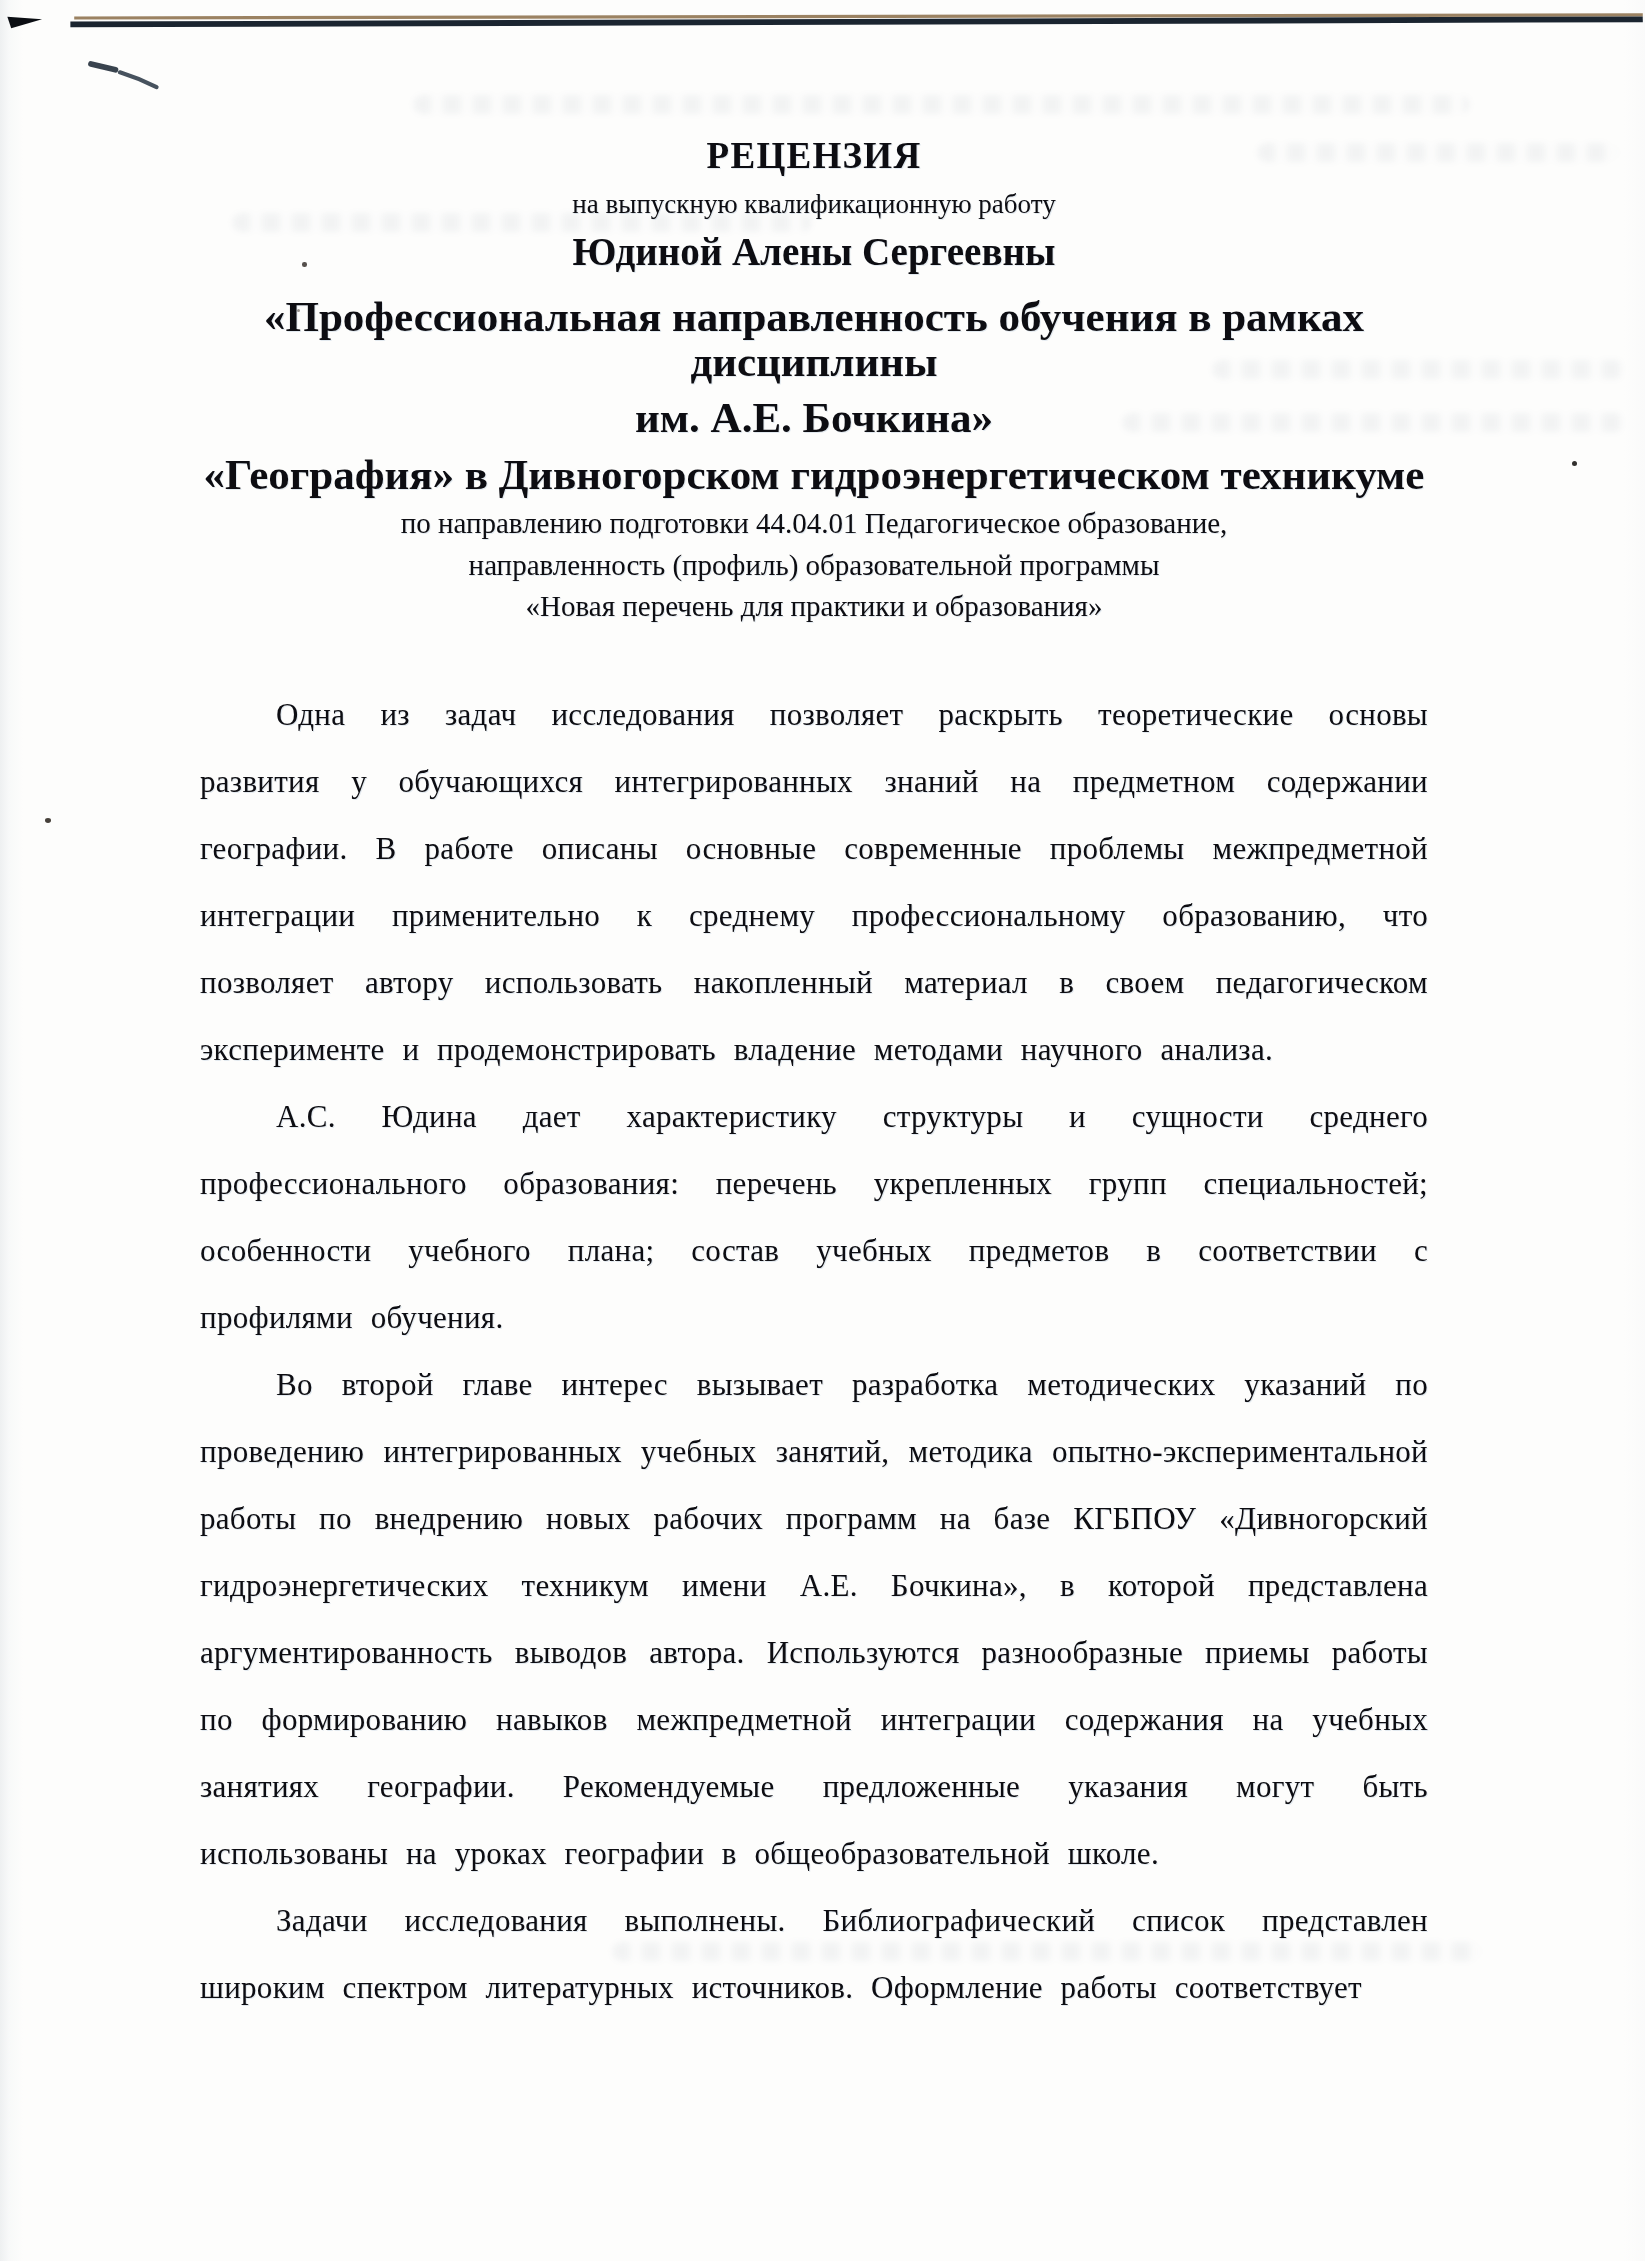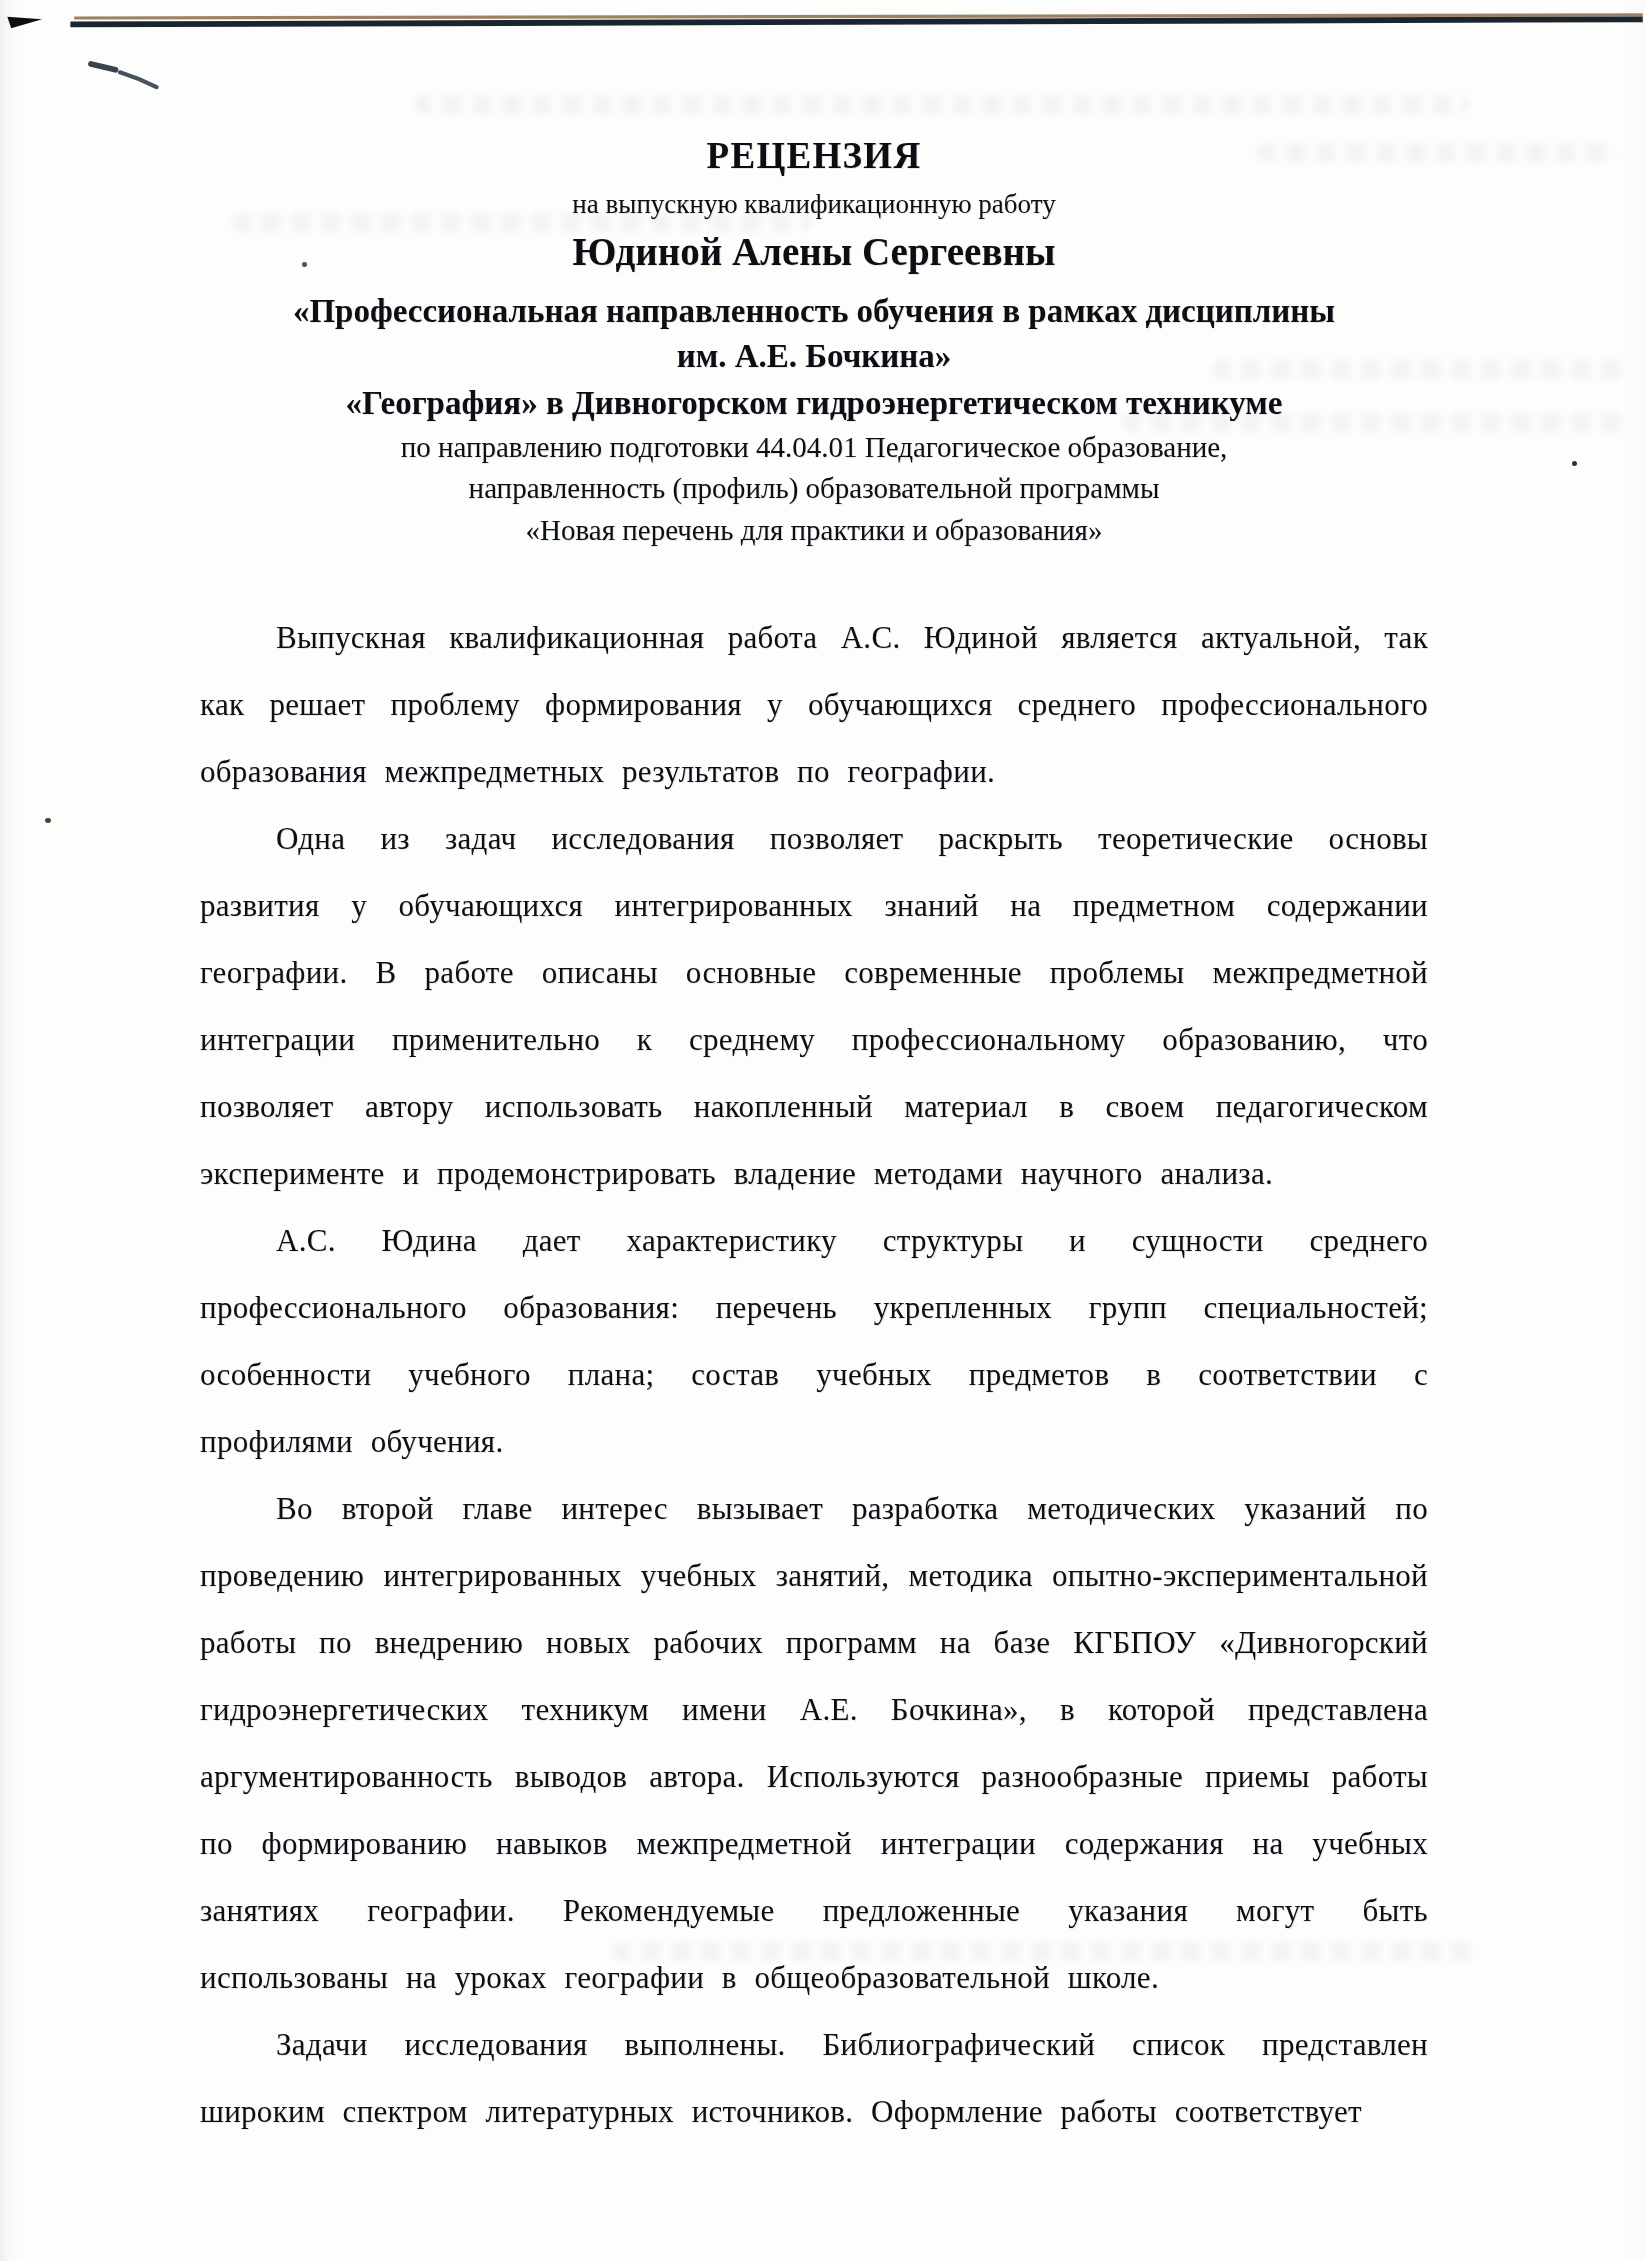--- a/index.html
+++ b/index.html
@@ -22,21 +22,21 @@
   .content {
     position: absolute;
     left: 200px;
     top: 137px;
     width: 1228px;
   }
   .hdr { text-align: center; line-height: 1.05; }
   .h-title    { font-size: 37px; font-weight: bold; letter-spacing: 1.3px; margin: 0 0 14px 0; }
   .h-sub      { font-size: 27px; margin: 0 0 14px 0; }
   .h-author   { font-size: 39px; font-weight: bold; margin: 0 0 20.6px 0; }
-  .h-thesis   { font-size: 33px; font-weight: bold; margin: 0 0 11px 0; }
+  .h-thesis   { font-size: 43px; font-weight: bold; margin: 0 0 11px 0; }
   .h-thesis.last { margin-bottom: 12.2px; }
   .h-prog     { font-size: 29px; margin: 0 0 11px 0; }
 
   .bodytext { margin-top: 59px; }
   .para {
     font-size: 31px;
     line-height: 67px;
     text-align: justify;
     text-indent: 76px;
     word-spacing: 9.7px;
@@ -94,21 +94,20 @@
       <div class="h-author">Юдиной Алены Сергеевны</div>
       <div class="h-thesis">«Профессиональная направленность обучения в рамках дисциплины</div>
       <div class="h-thesis last">им. А.Е. Бочкина»</div>
       <div class="h-thesis">«География» в Дивногорском гидроэнергетическом техникуме</div>
       <div class="h-prog">по направлению подготовки 44.04.01 Педагогическое образование,</div>
       <div class="h-prog">направленность (профиль) образовательной программы</div>
       <div class="h-prog">«Новая перечень для практики и образования»</div>
     </div>
 
     <div class="bodytext txt">
-      <p class="para">Выпускная квалификационная работа А.С. Юдиной является актуальной, так как решает проблему формирования у обучающихся среднего профессионального образования межпредметных результатов по географии.</p>
       <p class="para">Одна из задач исследования позволяет раскрыть теоретические основы развития у обучающихся интегрированных знаний на предметном содержании географии. В работе описаны основные современные проблемы межпредметной интеграции применительно к среднему профессиональному образованию, что позволяет автору использовать накопленный материал в своем педагогическом эксперименте и продемонстрировать владение методами научного анализа.</p>
       <p class="para">А.С. Юдина дает характеристику структуры и сущности среднего профессионального образования: перечень укрепленных групп специальностей; особенности учебного плана; состав учебных предметов в соответствии с профилями обучения.</p>
       <p class="para">Во второй главе интерес вызывает разработка методических указаний по проведению интегрированных учебных занятий, методика опытно-экспериментальной работы по внедрению новых рабочих программ на базе КГБПОУ «Дивногорский гидроэнергетических техникум имени А.Е. Бочкина», в которой представлена аргументированность выводов автора. Используются разнообразные приемы работы по формированию навыков межпредметной интеграции содержания на учебных занятиях географии. Рекомендуемые предложенные указания могут быть использованы на уроках географии в общеобразовательной школе.</p>
       <p class="para">Задачи исследования выполнены. Библиографический список представлен широким спектром литературных источников. Оформление работы соответствует</p>
     </div>
 
   </div>
 </div>
 
 

